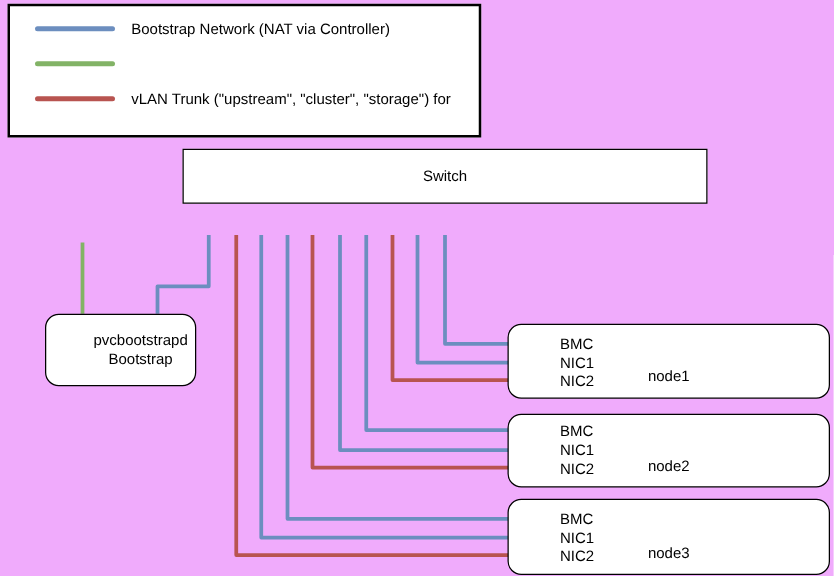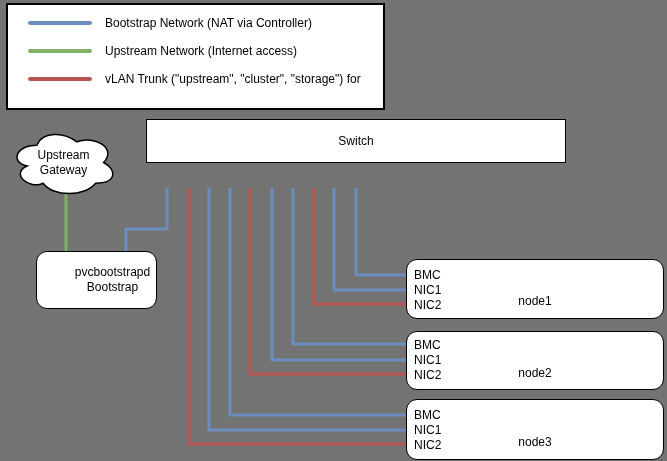--- a/index.html
+++ b/index.html
@@ -1,17 +1,17 @@
 <!DOCTYPE html>
 <html style="--c-bootstrap: #6C8EBF; --c-upstream: #82B366; --c-vlan_trunk: #B85450; --c-border: #000000; --c-background: #FFFFFF; --c-text: #000000;"><head>
 <meta charset="utf-8">
 <style>
   html,body{margin:0;padding:0;background:#fff;}
   #canvas{
-    position:relative;width:667px;height:461px;background:#737373;
+    position:relative;width:667px;height:461px;background:#f0abfc;
     font-family:"Liberation Sans","DejaVu Sans",sans-serif;
     font-size:12px;color:var(--c-text,#000);overflow:hidden;
   }
   
   #wires{position:absolute;left:0;top:0;width:667px;height:461px;}
   .wire{fill:none;stroke-width:3;stroke-linejoin:round;}
   .net-bootstrap{stroke:var(--c-bootstrap,#6C8EBF);}
   .net-upstream{stroke:var(--c-upstream,#82B366);}
   .net-vlan_trunk{stroke:var(--c-vlan_trunk,#B85450);}
   
@@ -31,21 +31,21 @@
   #cloud .cloud-text{position:absolute;left:0;top:0;width:100%;height:100%;line-height:15px;}
   
   #switch-box{left:146px;top:119px;width:420px;height:44px;}
   
   #controller-box{left:36px;top:251px;width:121px;height:58px;line-height:15px;padding-left:32px;}
   
   .node-box{width:258px;height:60px;}
   .node-ports{position:absolute;left:7px;top:0;padding-top:8px;line-height:15px;}
   .ports-tight{padding-top:6px;}
   .node-name{position:absolute;left:0;top:12px;width:100%;height:100%;}
-  .port{height:15px;}
+  .port{height:15px;margin-left:34px;}
 </style>
 </head>
 <body>
 
 <div id="canvas">
 
   <svg id="wires" viewBox="0 0 667 461">
     <polyline class="wire net-upstream" points="66,194 66,251"></polyline>
     <polyline class="wire net-bootstrap" points="167,188 167,229 126,229 126,251"></polyline>
     <polyline class="wire net-bootstrap" points="356,188 356,275 408,275"></polyline>
@@ -57,39 +57,27 @@
     <polyline class="wire net-bootstrap" points="230,188 230,415 408,415"></polyline>
     <polyline class="wire net-bootstrap" points="209,188 209,430 408,430"></polyline>
     <polyline class="wire net-vlan_trunk" points="189,188 189,444 408,444"></polyline>
   </svg>
 
   <div id="legend" class="box">
     <div class="swatch sw-bootstrap" style="top:16px;"></div>
     <div class="legend-label" style="top:11px;">Bootstrap Network (NAT via Controller)</div>
 
     <div class="swatch sw-upstream" style="top:44px;"></div>
-    <div class="legend-label" style="top:39px;">Upstream Network (Internet access)</div>
 
     <div class="swatch sw-vlan_trunk" style="top:72px;"></div>
     <div class="legend-label" style="top:67px;">
       <div>vLAN Trunk ("upstream", "cluster", "storage") for</div>
     </div>
   </div>
 
-  <div id="cloud">
-    <svg width="107" height="69" viewBox="0 0 160 100" preserveAspectRatio="none">
-      <path d="M40,25 C8,25 0,50 25.6,55 C0,66 28.8,90 49.6,80 C64,100 112,100 128,80 C160,80 160,60 140,50 C160,30 128,10 100,20 C80,5 48,5 40,25 Z" fill="#fff" stroke="#000" stroke-width="2.2"></path>
-    </svg>
-    <div class="cloud-text center">
-      <div>
-        <div>Upstream</div>
-        <div>Gateway</div>
-      </div>
-    </div>
-  </div>
 
   <div id="switch-box" class="box center">
     <span>Switch</span>
   </div>
 
   <div id="controller-box" class="box rounded center">
     <div>
       <div>pvcbootstrapd</div>
       <div>Bootstrap</div>
     </div>

